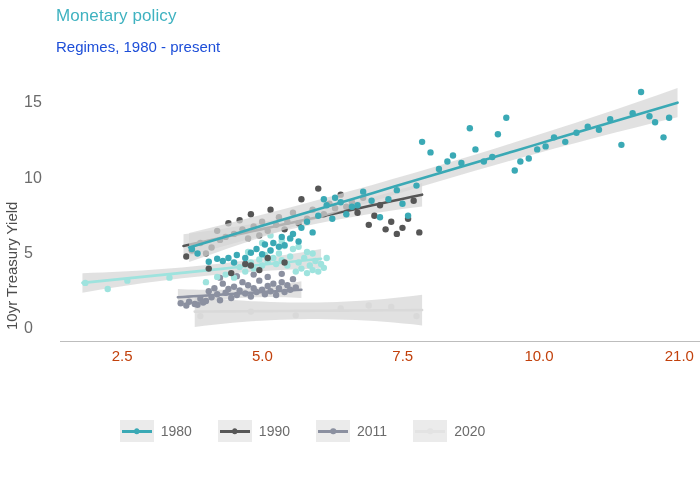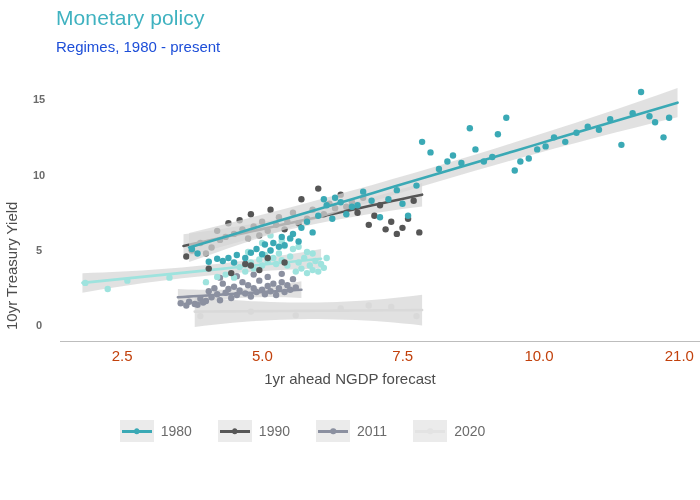--- a/index.html
+++ b/index.html
@@ -17,21 +17,21 @@
   #chart-root {
     position: absolute;
     left: 0; top: 0;
     width: 700px;
     height: 500px;
   }
   .title {
     position: absolute;
     left: 56px;
     top: 6px;
-    font-size: 21px;
+    font-size: 17px;
     color: #3fb2c0;
     letter-spacing: 0.1px;
     white-space: nowrap;
   }
   .subtitle {
     position: absolute;
     left: 56px;
     top: 38px;
     font-size: 15px;
     color: #1d4ed8;
@@ -62,25 +62,24 @@
     top: 370px;
     width: 700px;
     text-align: center;
     font-size: 15px;
     color: #4d4d4d;
   }
   .ytick {
     position: absolute;
     right: 0;
     width: 30px;
-    text-align: center;
-    font-size: 11px;
+    text-align: left;
+    font-size: 16px;
     color: #6b6b6b;
     transform: translateY(-8px);
-    font-weight: bold;
   }
   .ytick-wrap {
     position: absolute;
     left: 22px;
     top: 0;
     width: 32px;
     height: 500px;
   }
   .xtick {
     position: absolute;
@@ -150,21 +149,20 @@
 </style>
 </head>
 <body>
 
 <div id="chart-root">
 
   <div class="title">Monetary policy</div>
   <div class="subtitle">Regimes, 1980 - present</div>
 
   <div class="ylab">10yr Treasury Yield</div>
-  <div class="xlab">1yr ahead NGDP forecast</div>
 
   <div class="ytick-wrap" id="ytick-wrap">
       <div class="ytick" style="top: 327.422px;">0</div>
       <div class="ytick" style="top: 251.988px;">5</div>
       <div class="ytick" style="top: 176.555px;">10</div>
       <div class="ytick" style="top: 101.121px;">15</div>
     </div>
   <div id="xtick-wrap">
       <div class="xtick" style="left: 110.526px;">2.5</div>
       <div class="xtick" style="left: 250.877px;">5.0</div>

